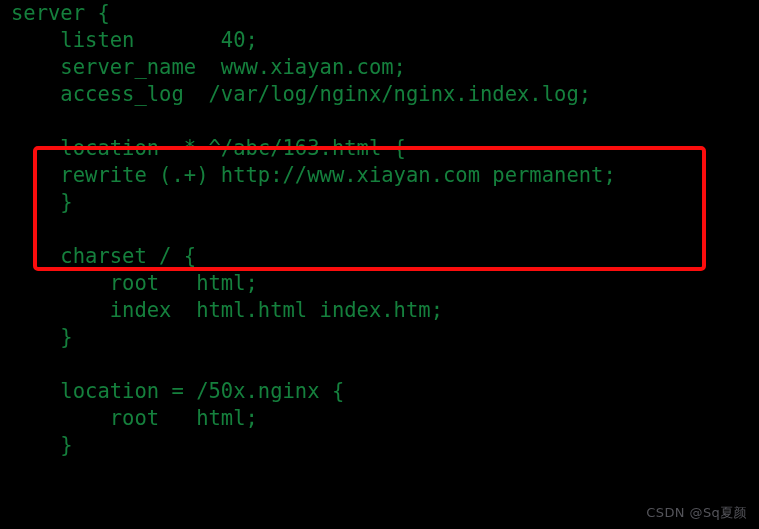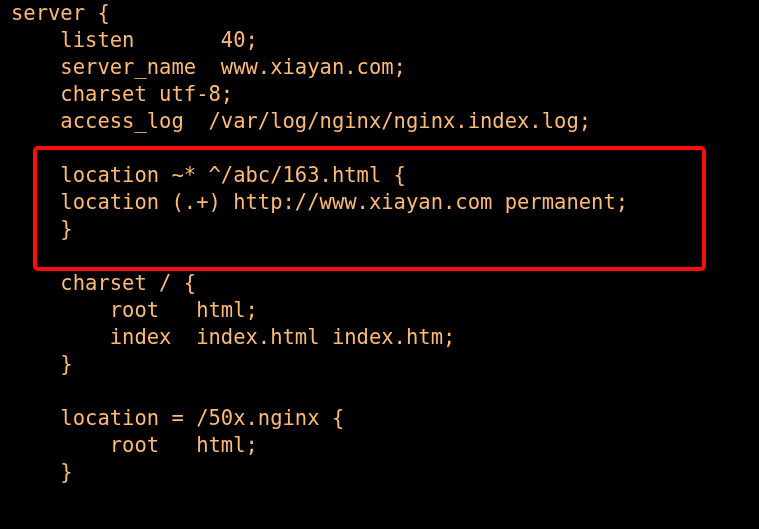--- a/index.html
+++ b/index.html
@@ -19,21 +19,21 @@
     position: absolute;
     left: 11px;
     top: 0px;
     width: 740px;
   }
   .code-line {
     height: 27px;
     line-height: 27px;
     font-size: 20.5px;
     letter-spacing: 0px;
-    color: #fdba74;
+    color: #15803d;
     white-space: pre;
     font-family: "DejaVu Sans Mono", "Liberation Mono", monospace;
   }
   .code-line.blank {
     color: transparent;
   }
   #highlight-box {
     position: absolute;
     left: 33px;
     top: 146px;
@@ -58,33 +58,33 @@
 </style>
 </head>
 <body>
 
 <div id="screen">
 
   <div id="code-area">
     <div class="code-line">server {</div>
     <div class="code-line">    listen       40;</div>
     <div class="code-line">    server_name  www.xiayan.com;</div>
-    <div class="code-line">    charset utf-8;</div>
     <div class="code-line">    access_log  /var/log/nginx/nginx.index.log;</div>
     <div class="code-line blank"></div>
     <div class="code-line">    location ~* ^/abc/163.html {</div>
-    <div class="code-line">    location (.+) http://www.xiayan.com permanent;</div>
+    <div class="code-line">    rewrite (.+) http://www.xiayan.com permanent;</div>
     <div class="code-line">    }</div>
     <div class="code-line blank"></div>
     <div class="code-line">    charset / {</div>
     <div class="code-line">        root   html;</div>
-    <div class="code-line">        index  index.html index.htm;</div>
+    <div class="code-line">        index  html.html index.htm;</div>
     <div class="code-line">    }</div>
     <div class="code-line blank"></div>
     <div class="code-line">    location = /50x.nginx {</div>
     <div class="code-line">        root   html;</div>
     <div class="code-line">    }</div>
   </div>
 
   <div id="highlight-box"></div>
 
+  <div id="watermark">CSDN @Sq夏颜</div>
 
 </div>
 
 </body></html>

